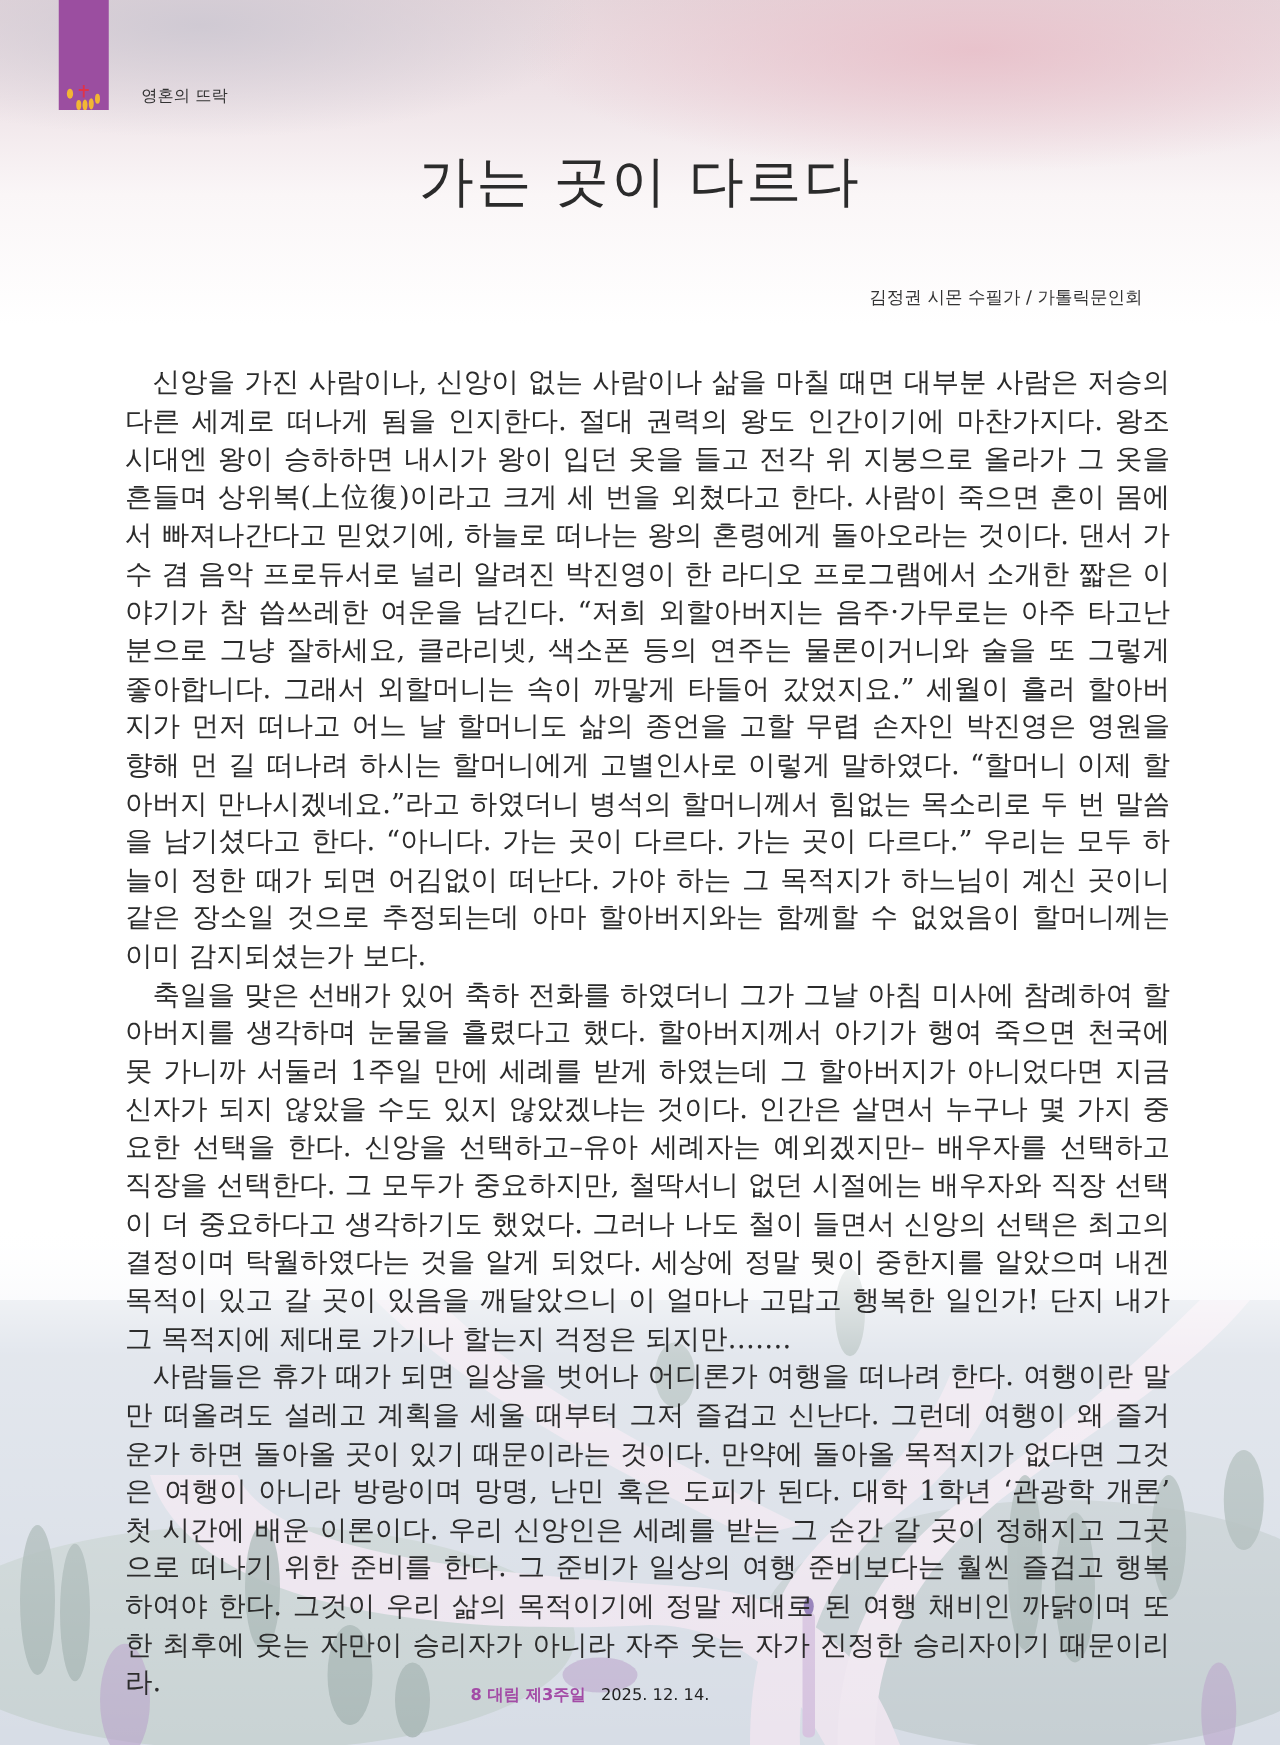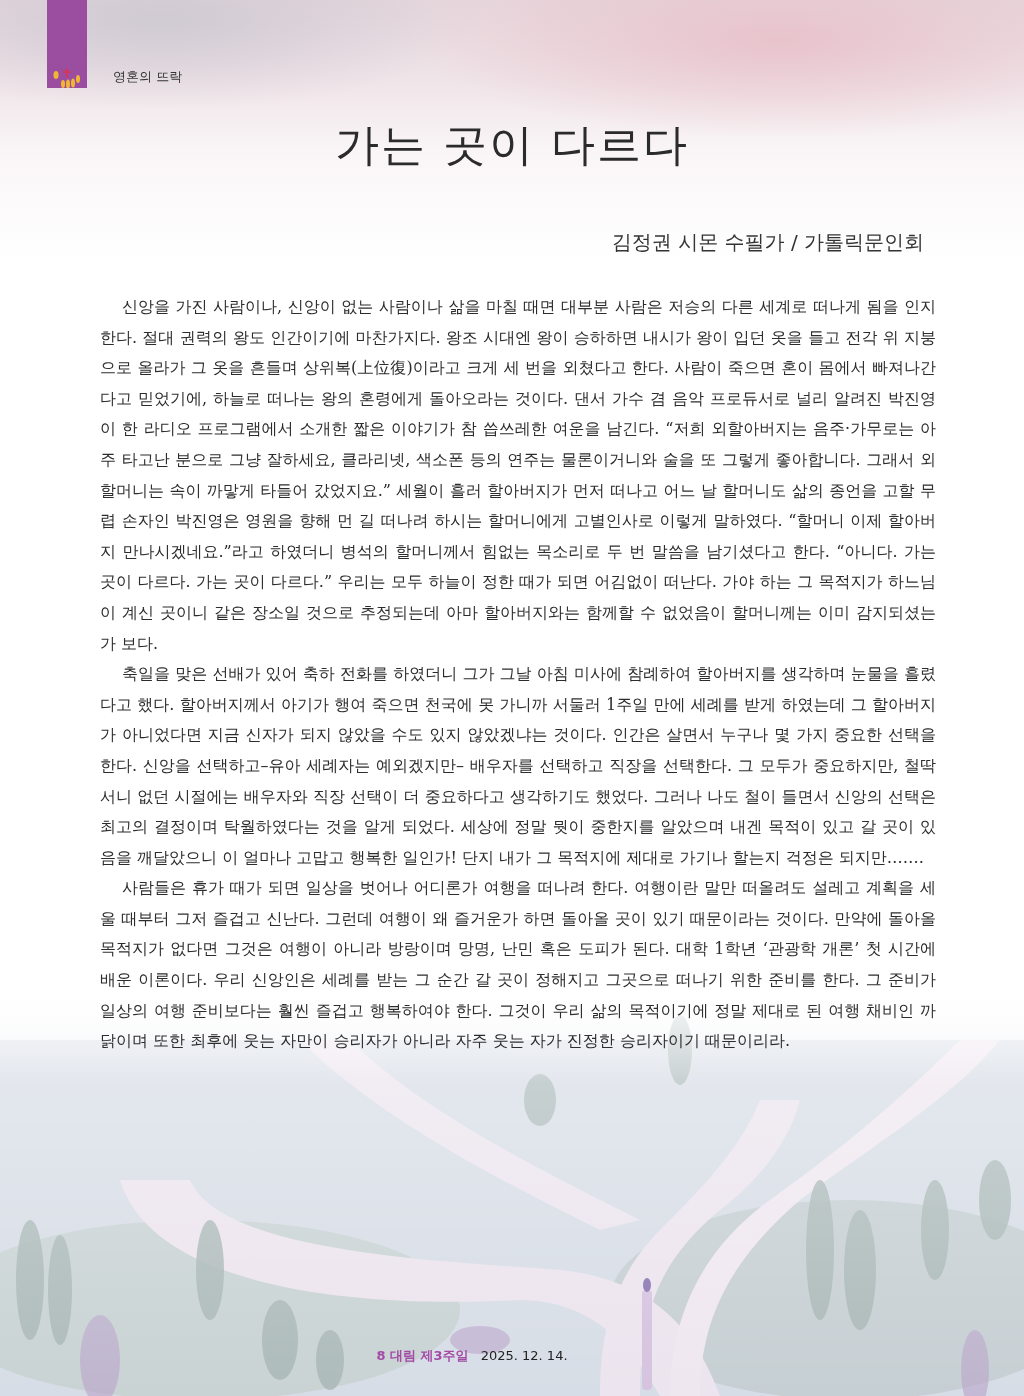--- a/index.html
+++ b/index.html
@@ -29,26 +29,26 @@
   .section-label {
     position: absolute; left: 113px; top: 68px;
     font-family: "DejaVu Sans", sans-serif; font-size: 13px; color: #333;
   }
   .title {
     position: absolute; left: 0; top: 116px; width: 1024px; text-align: center;
     font-family: "DejaVu Sans", sans-serif; font-size: 44px; color: #2b2b2b;
     letter-spacing: 2px;
   }
   .author {
-    position: absolute; right: 100px; top: 229px;
-    font-family: "DejaVu Sans", sans-serif; font-size: 20px; color: #333;
+    position: absolute; right: 110px; top: 229px;
+    font-family: "DejaVu Sans", sans-serif; font-size: 14px; color: #333;
   }
   .body-text {
     position: absolute; left: 100px; top: 292px; width: 836px;
-    font-size: 16px; line-height: 30.6px; text-align: justify; color: #2c2c2c;
+    font-size: 22px; line-height: 30.6px; text-align: justify; color: #2c2c2c;
   }
   .body-text p { margin: 0; text-indent: 22px; }
   .footer {
     position: absolute; left: 0; top: 1347px; width: 944px; text-align: center;
     font-family: "DejaVu Sans", sans-serif; font-size: 13px;
   }
   .footer .issue { color: #a34ba6; font-weight: bold; margin-right: 8px; }
   .footer .date { color: #222; }
 </style>
 </head>

